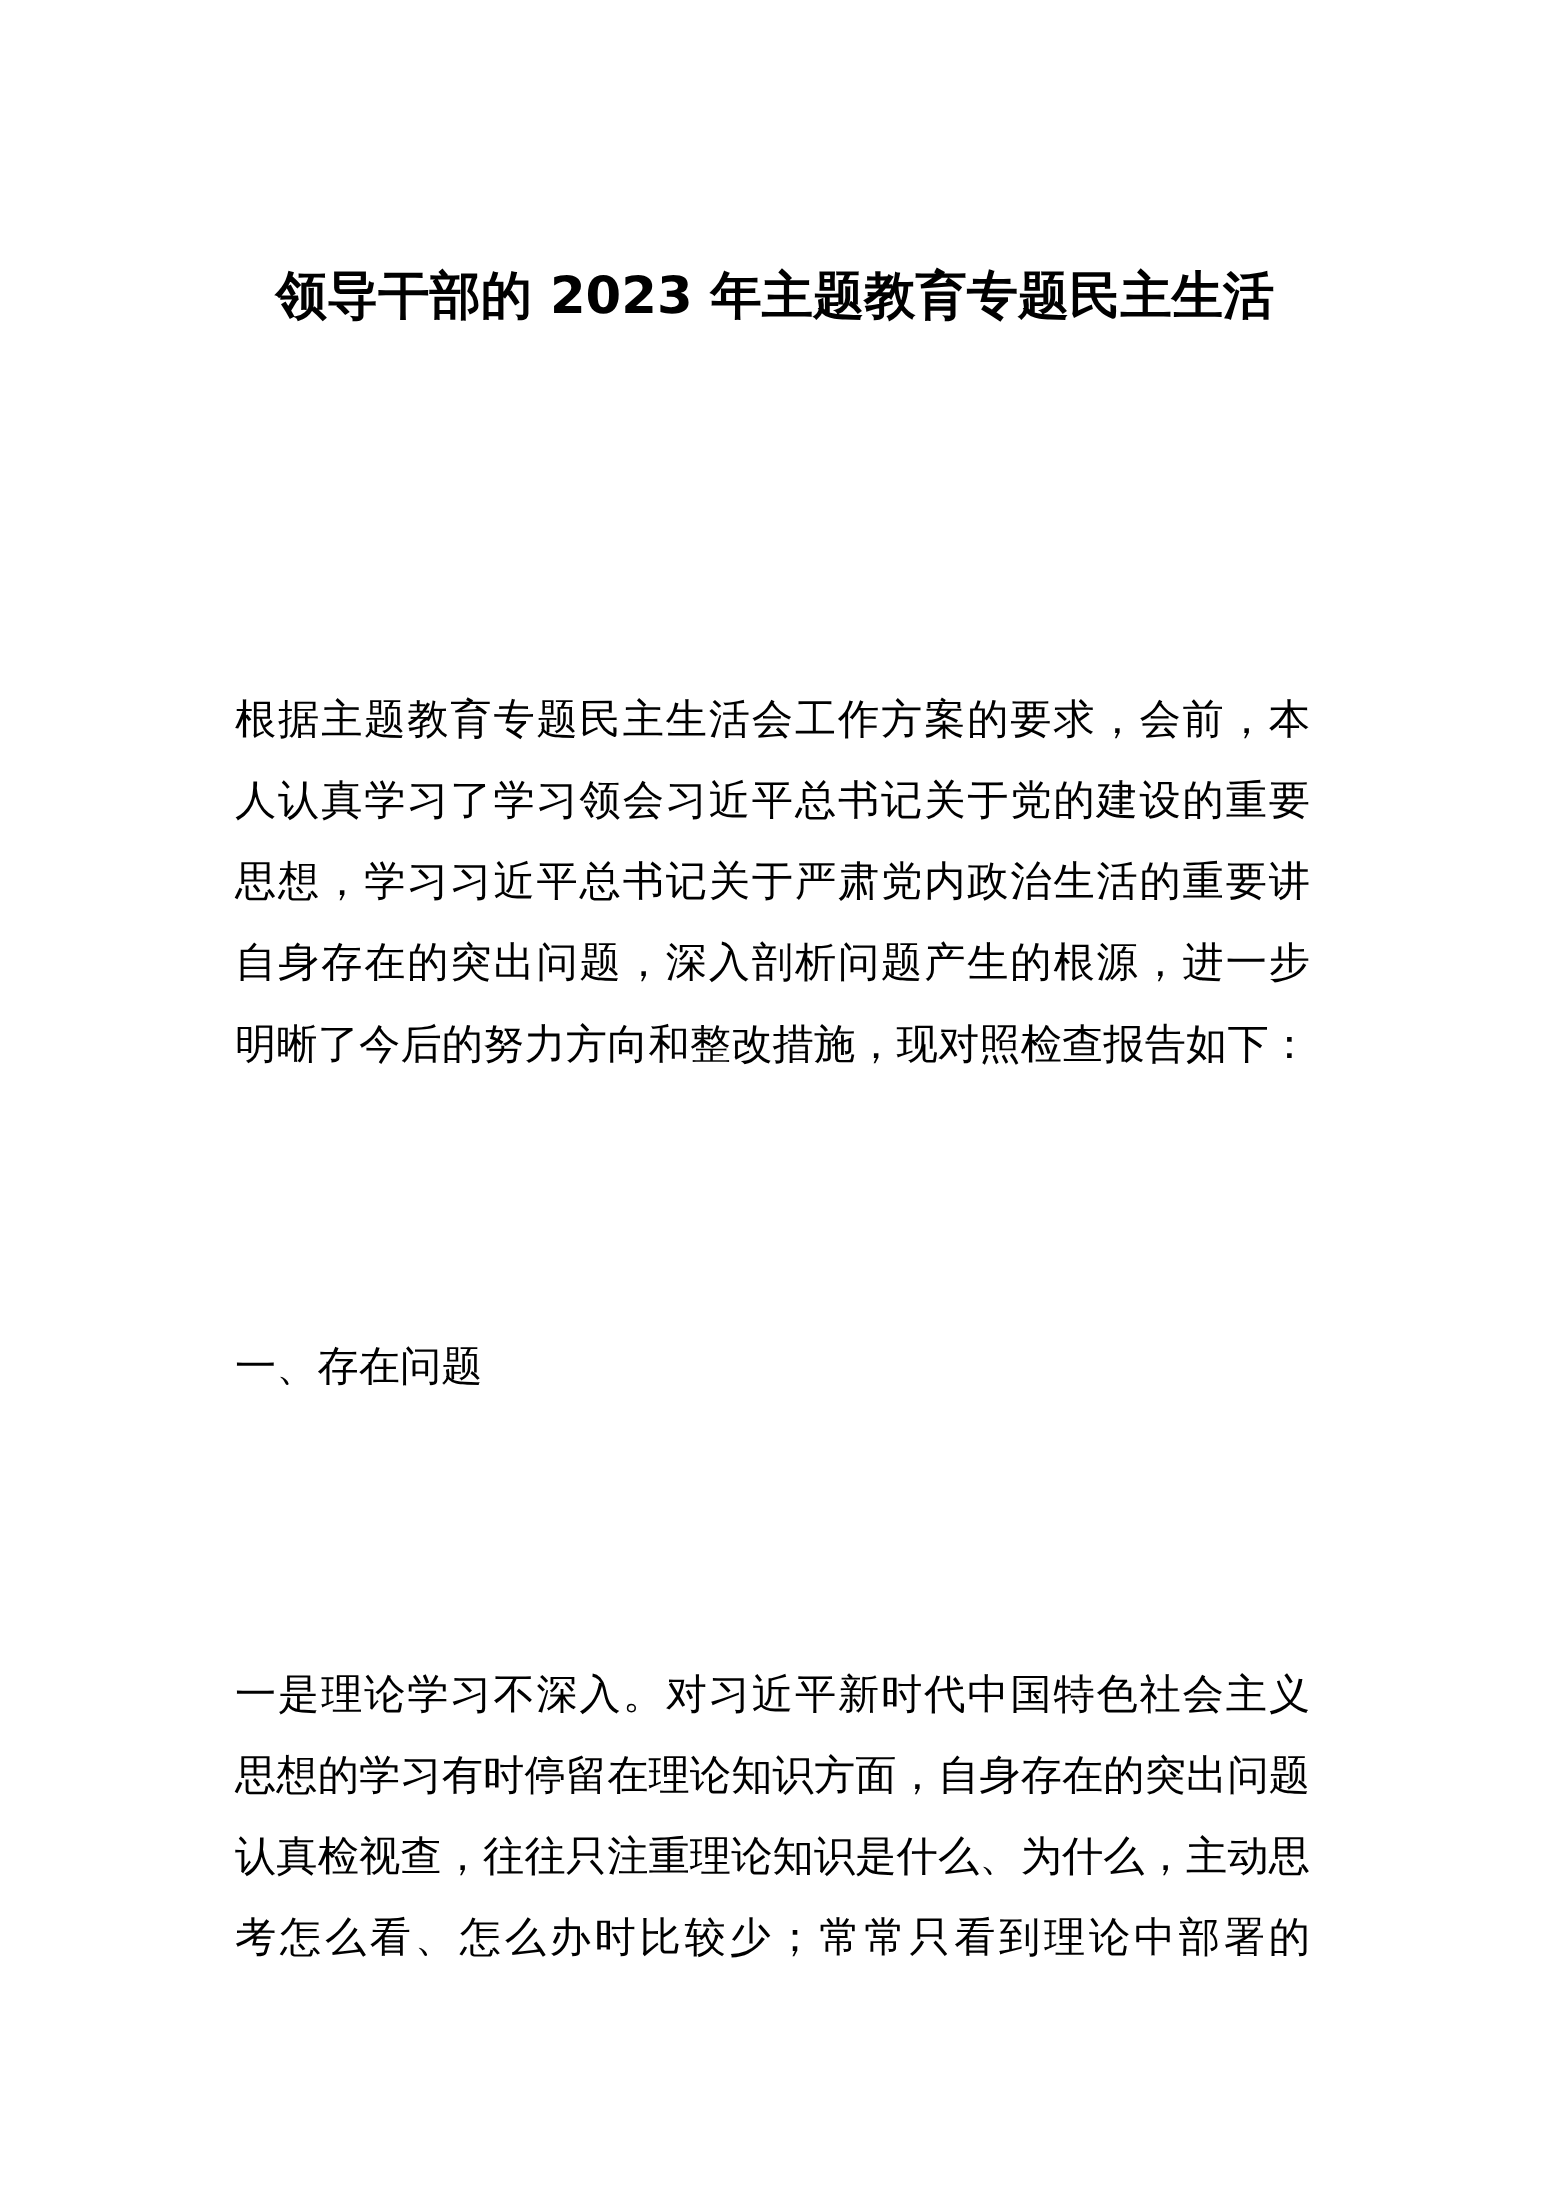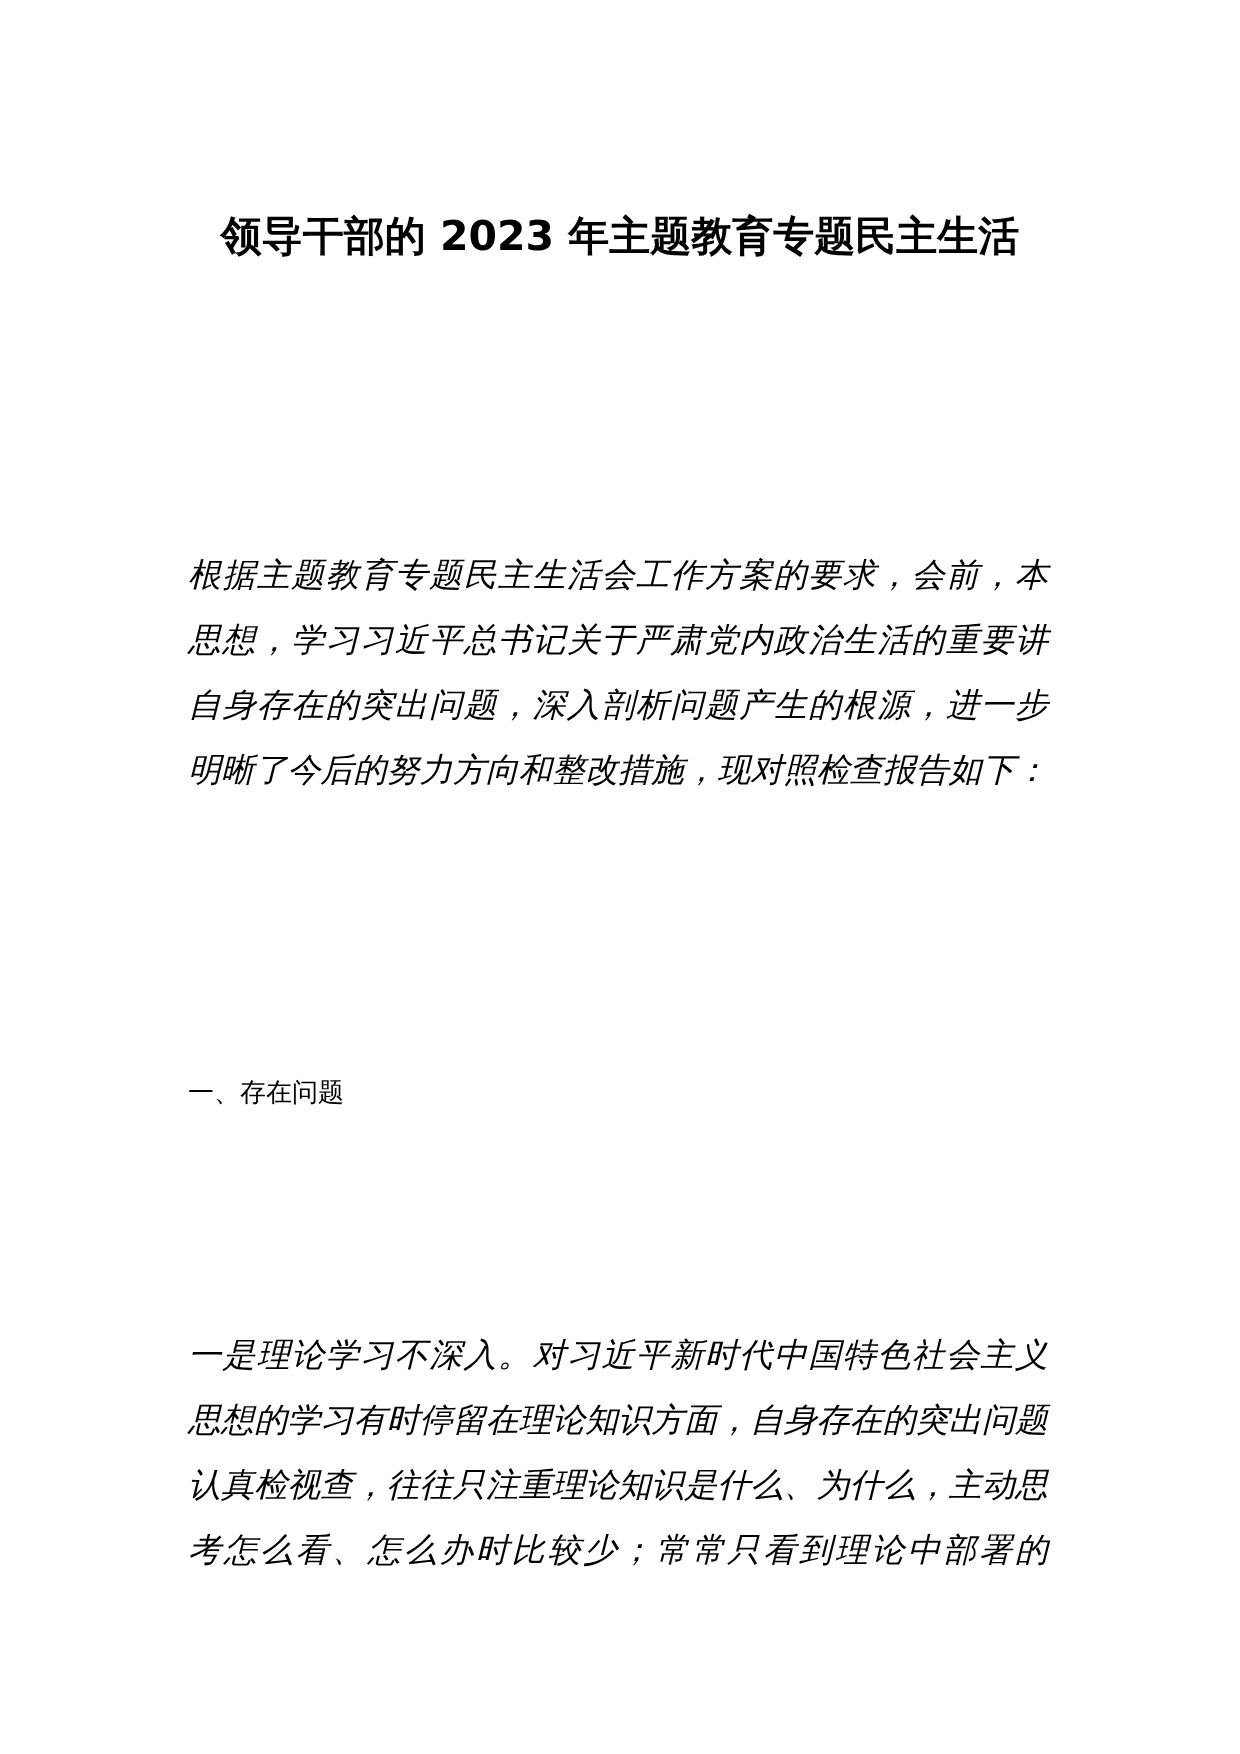--- a/index.html
+++ b/index.html
@@ -35,49 +35,49 @@
     }
     .title-line.l1 { top: 206px; }
     .title-line.l2 { top: 359px; }
     .body-text {
       position: absolute;
       left: 188px;
       width: 860px;
       font-size: 33px;
       line-height: 65px;
       white-space: nowrap;
-      font-style: italic;
     }
     .para-line {
       display: block;
       height: 65px;
       text-align: justify;
       text-align-last: justify;
     }
     .heading {
       position: absolute;
       left: 188px;
-      font-size: 26px;
+      font-size: 33px;
       line-height: 65px;
       white-space: nowrap;
     }
     #intro { top: 542px; }
     #section1 { top: 1060px; }
     #subsection1 { top: 1190px; left: 180px; }
     #point1 { top: 1322px; }
   </style>
 </head>
 <body>
 
 <div class="page">
 
   <div class="title-line l1">领导干部的 2023 年主题教育专题民主生活</div>
 
   <div class="body-text" id="intro">
     <span class="para-line">根据主题教育专题民主生活会工作方案的要求，会前，本</span>
+    <span class="para-line">人认真学习了学习领会习近平总书记关于党的建设的重要</span>
     <span class="para-line">思想，学习习近平总书记关于严肃党内政治生活的重要讲</span>
     <span class="para-line">自身存在的突出问题，深入剖析问题产生的根源，进一步</span>
     <span class="para-line">明晰了今后的努力方向和整改措施，现对照检查报告如下：</span>
   </div>
 
   <div class="heading" id="section1">一、存在问题</div>
 
 
   <div class="body-text" id="point1">
     <span class="para-line">一是理论学习不深入。对习近平新时代中国特色社会主义</span>

